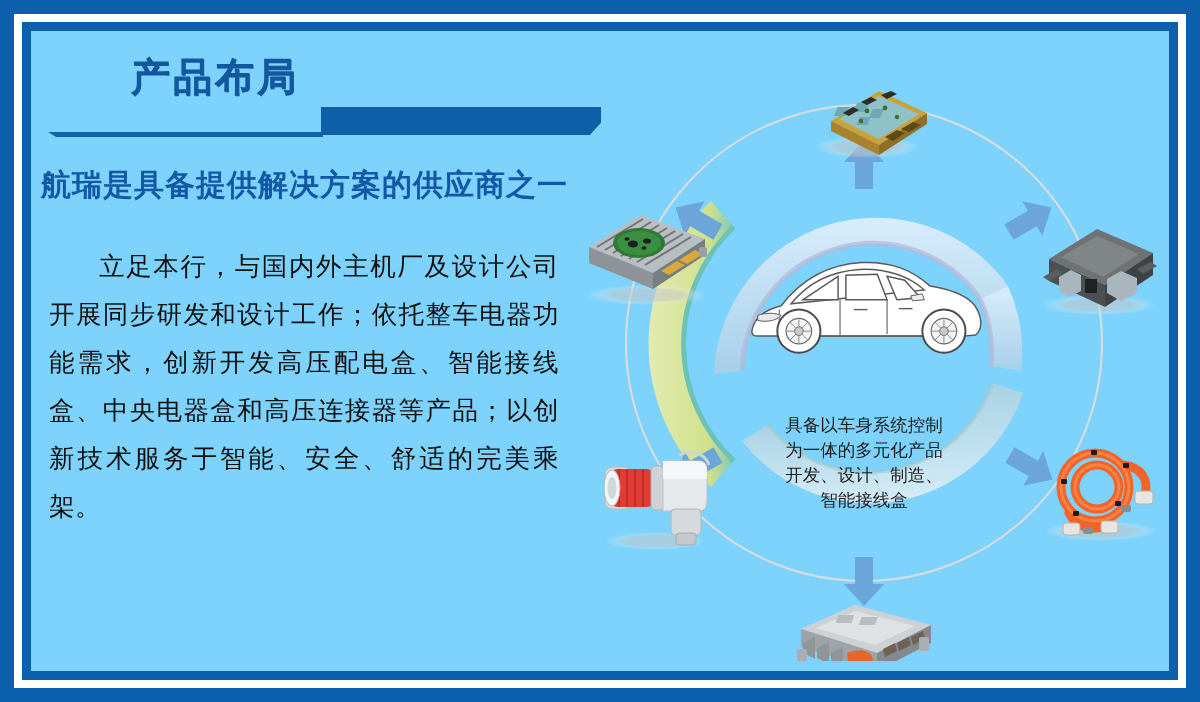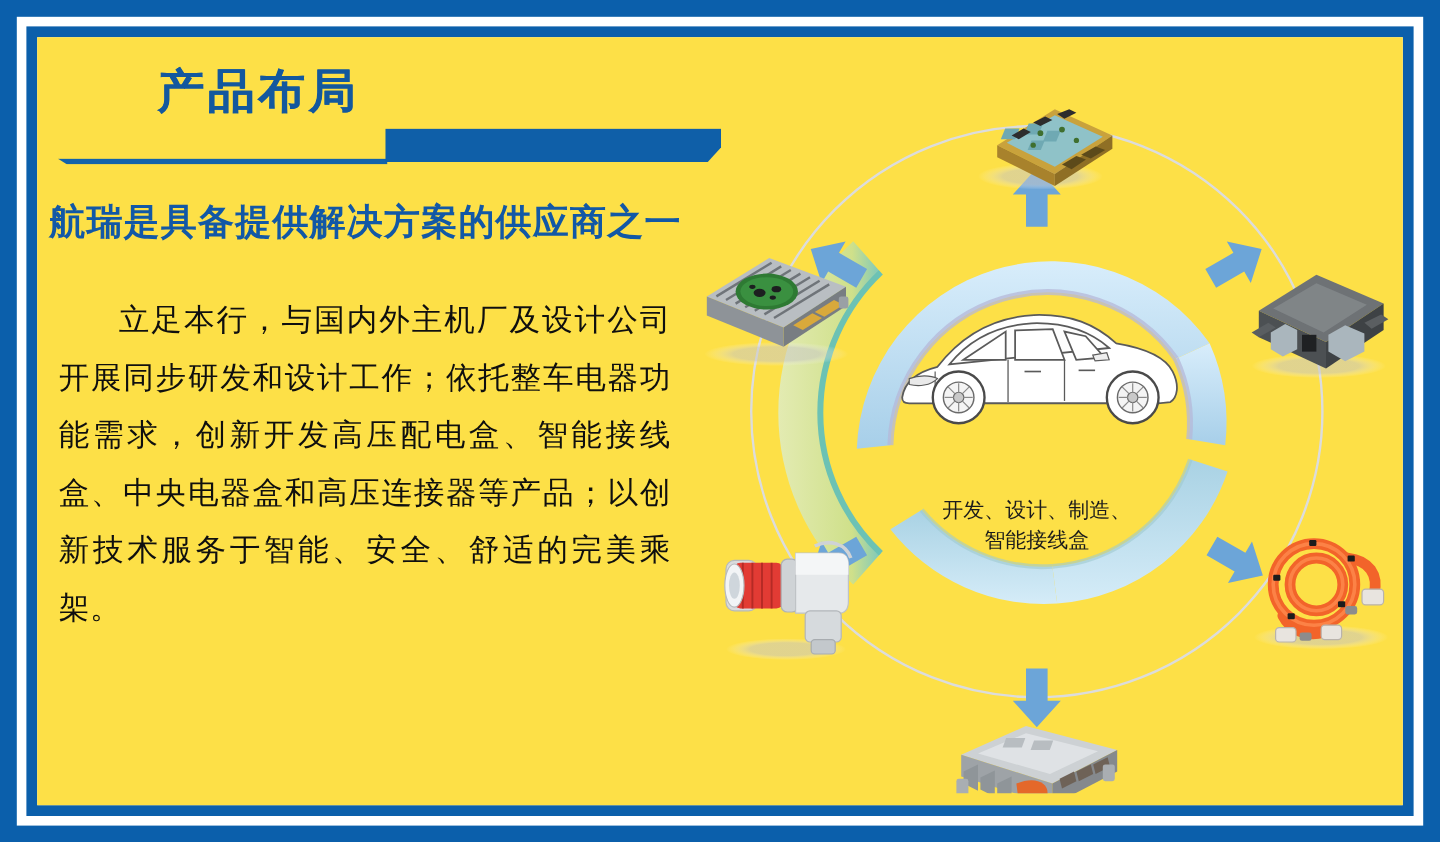--- a/index.html
+++ b/index.html
@@ -17,21 +17,21 @@
   }
   #frame-inner{
     position:absolute; left:22px; top:22px;
     width:1156px; height:658px;
     border:9px solid #0b5fab; background:#ffffff;
   }
 
   
   #stage{
     position:absolute; left:31px; top:31px;
-    width:1138px; height:640px; overflow:hidden; background:#fde047;
+    width:1138px; height:640px; overflow:hidden; background:#7dd3fc;
   }
 
   
   #title-block{ position:absolute; left:0px; top:20px; width:590px; height:80px; }
   #title-text{
     position:absolute; left:100px; top:0px;
     font-family:"DejaVu Sans","Liberation Sans",sans-serif;
     font-weight:bold; font-size:39px; letter-spacing:3px;
     color:#13589e; line-height:52px; white-space:nowrap;
     text-shadow:0.5px 0.5px 0 #13589e;
@@ -392,18 +392,20 @@
         <g fill="#d9a93b">
           <path d="M80 68 L96 58 L104 62 L88 72 Z"></path>
           <path d="M98 57 L114 47 L122 51 L106 61 Z"></path>
         </g>
         <rect x="118" y="44" width="8" height="10" rx="2" fill="#9aa0a5"></rect>
       </g>
 
     </svg>
 
     <div class="center-caption">
+      <div>具备以车身系统控制</div>
+      <div>为一体的多元化产品</div>
       <div>开发、设计、制造、</div>
       <div>智能接线盒</div>
     </div>
 
   </div>
 </div>
 
 </body></html>

